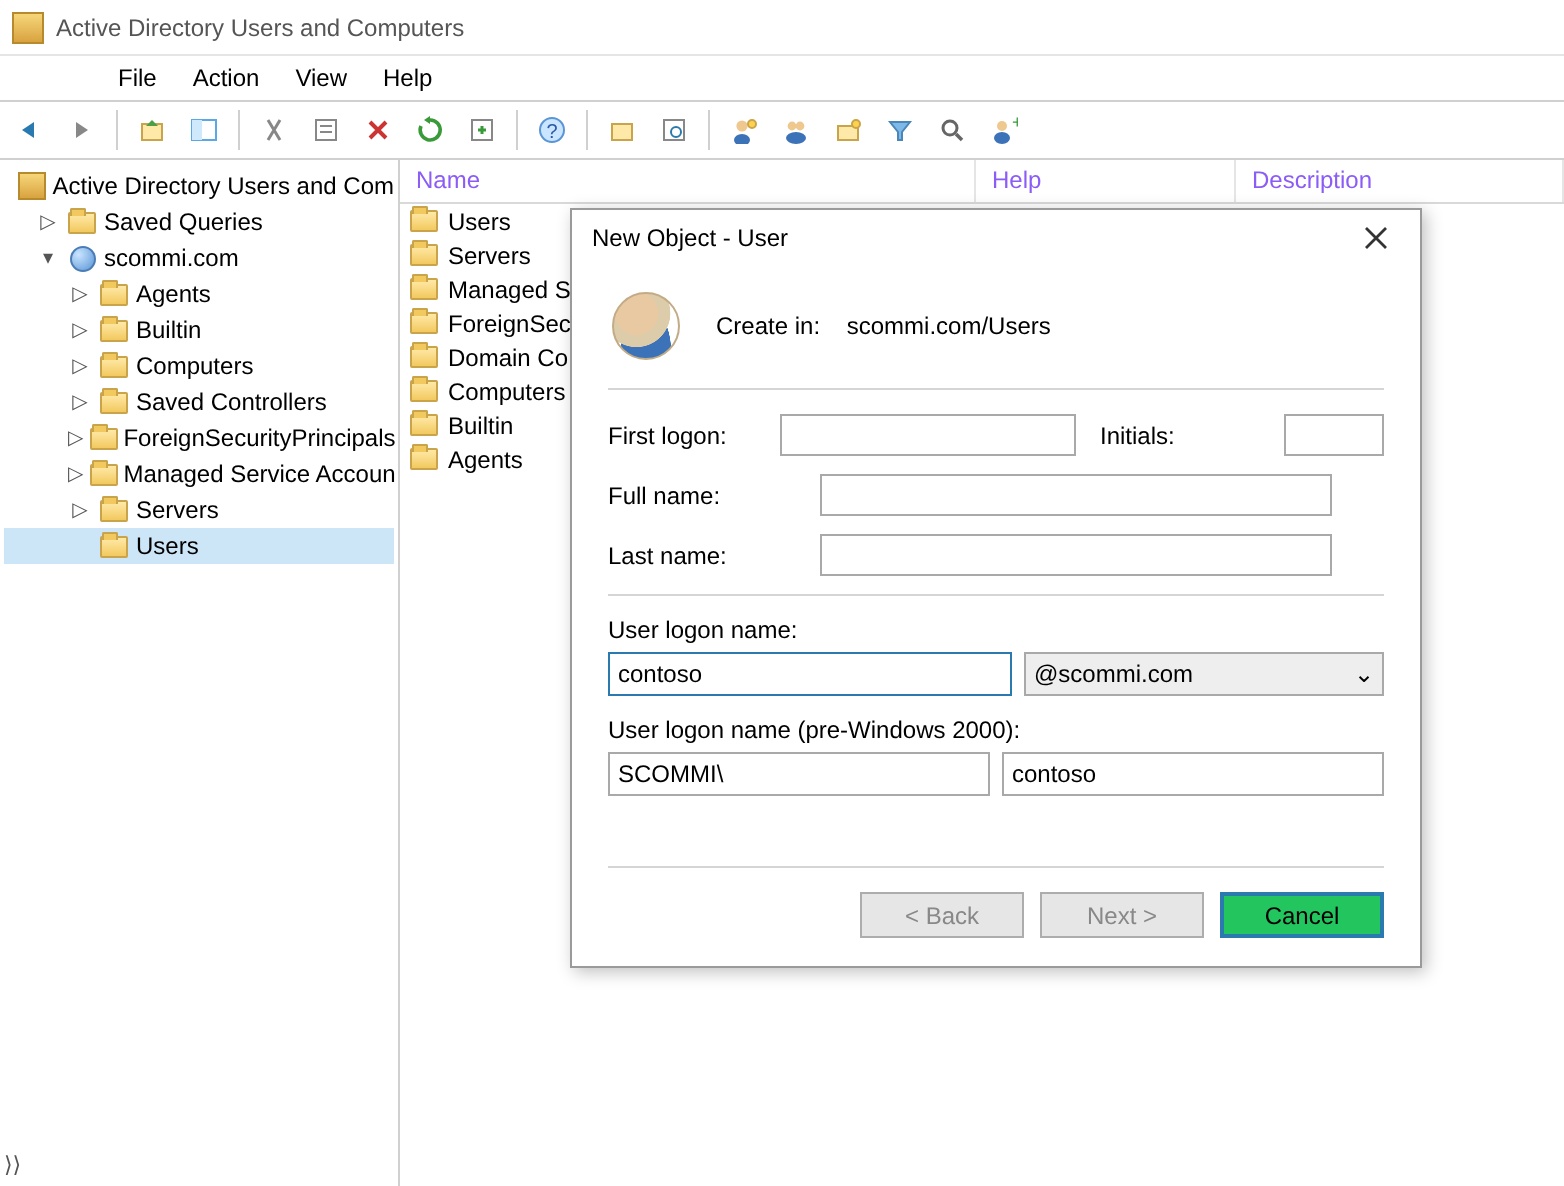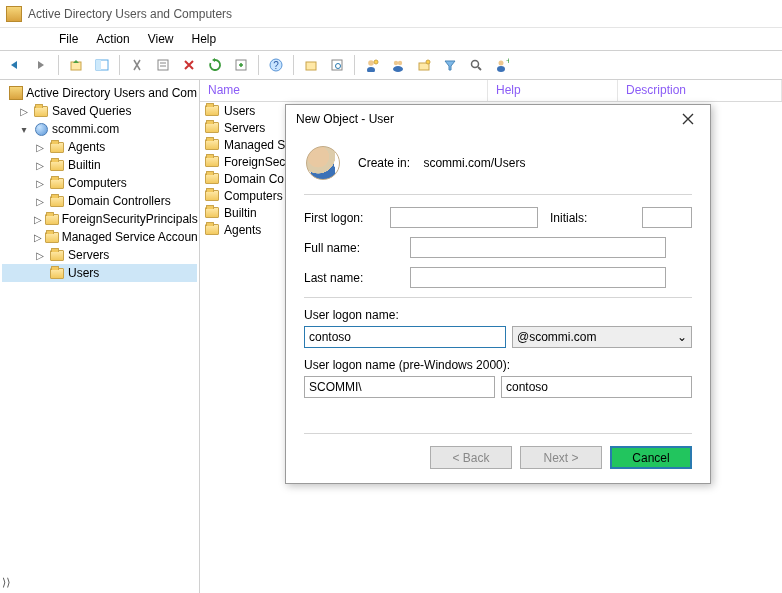--- a/index.html
+++ b/index.html
@@ -226,21 +226,21 @@
         <span class="ic">
           <span class="folder-icon"></span>
         </span>
         <span>Computers</span>
       </div>
     <div class="tree-row" style="padding-left:32px">
         <span class="exp">▷</span>
         <span class="ic">
           <span class="folder-icon"></span>
         </span>
-        <span>Domain Controllers</span>
+        <span>Saved Controllers</span>
       </div>
     <div class="tree-row" style="padding-left:32px">
         <span class="exp">▷</span>
         <span class="ic">
           <span class="folder-icon"></span>
         </span>
         <span>ForeignSecurityPrincipals</span>
       </div>
     <div class="tree-row" style="padding-left:32px">
         <span class="exp">▷</span>

